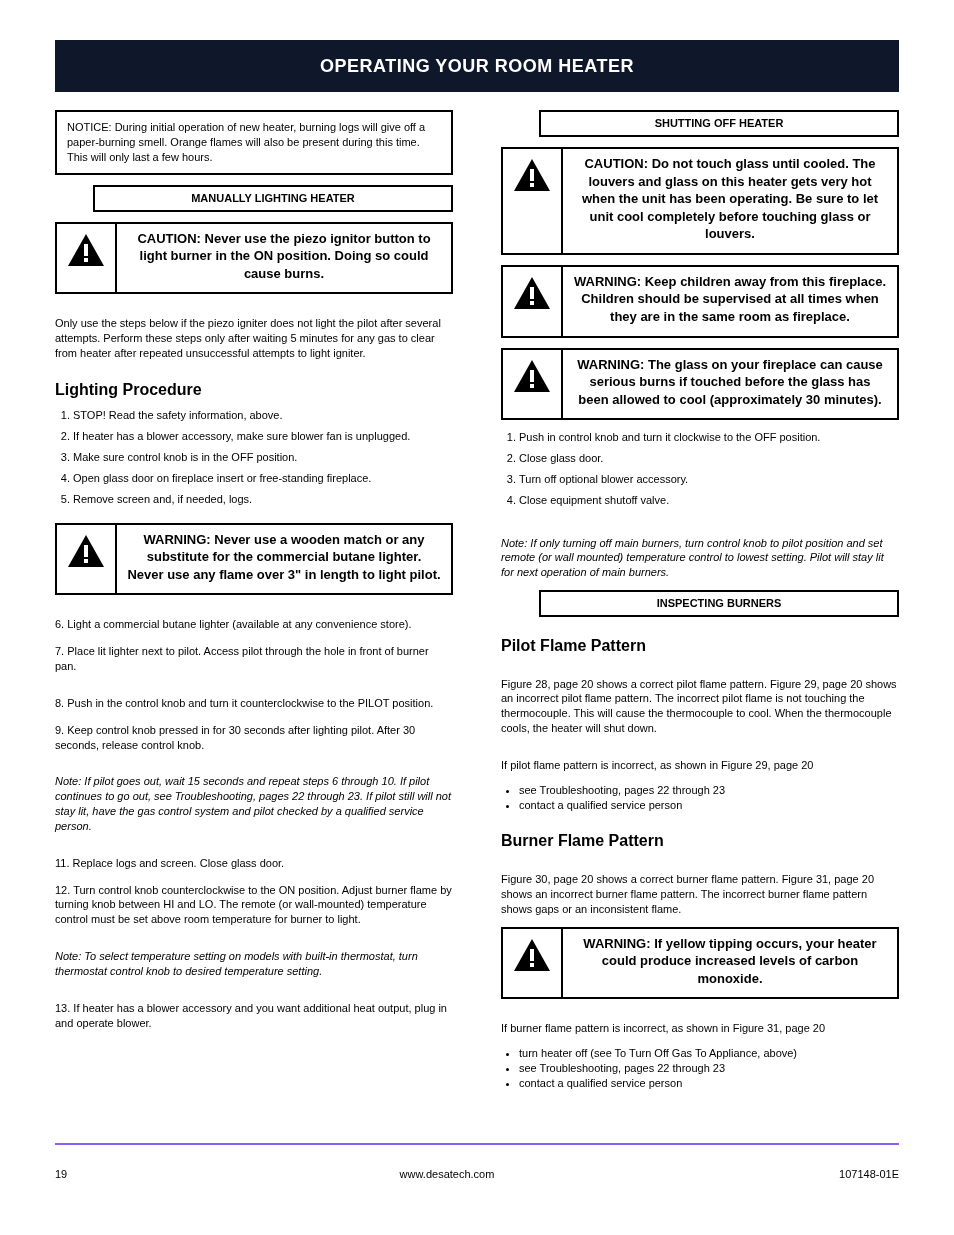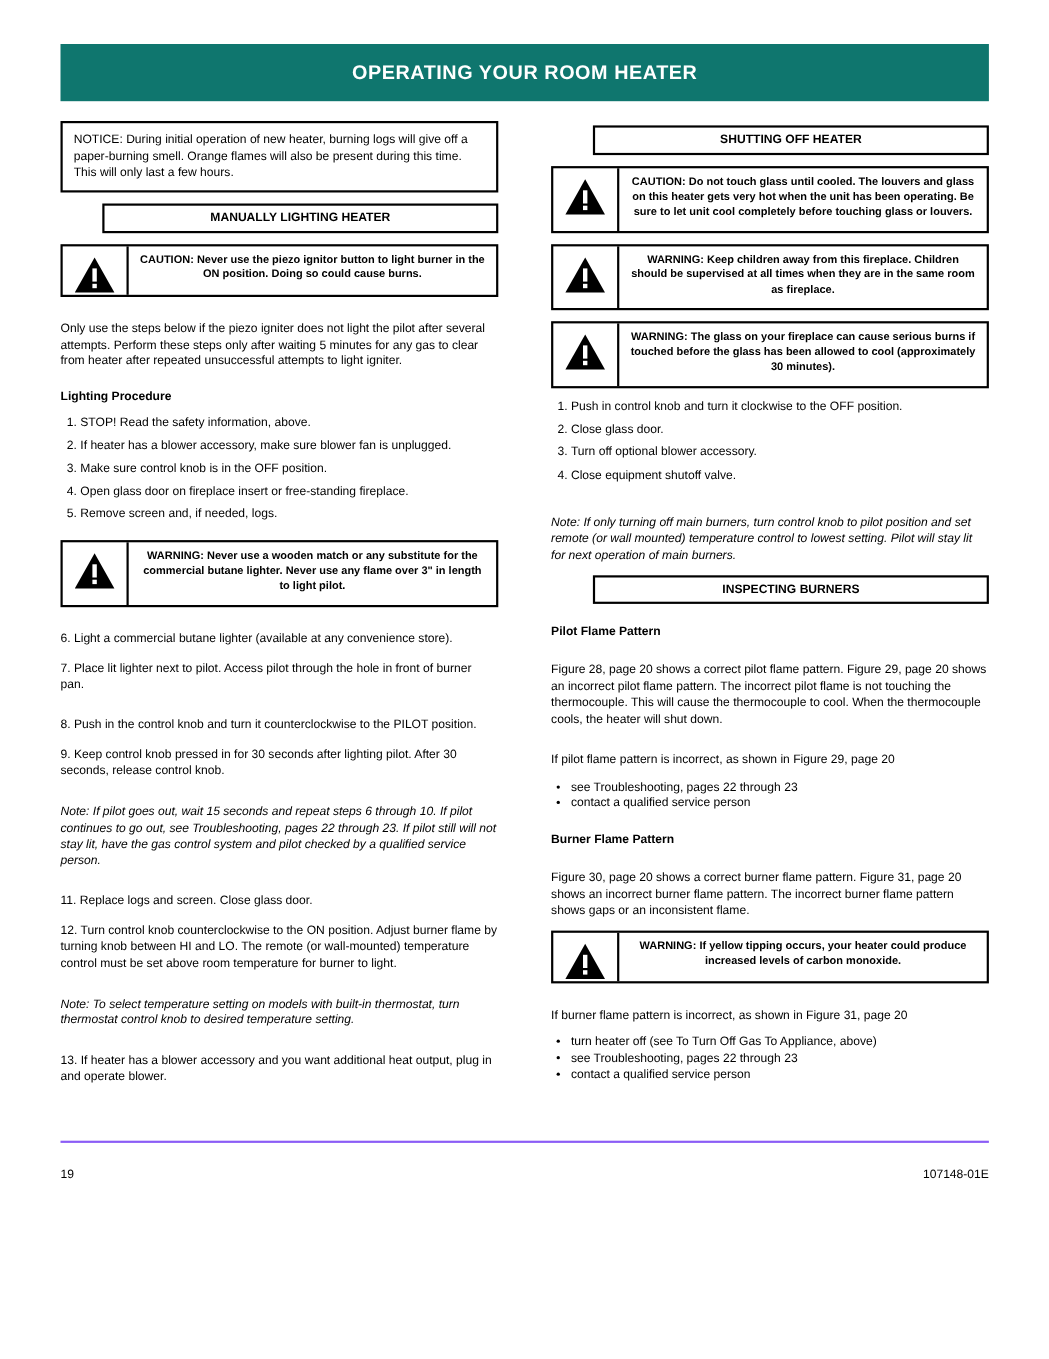--- a/index.html
+++ b/index.html
@@ -7,38 +7,37 @@
     font-family: Arial, Helvetica, sans-serif;
     font-size: 11px;
     line-height: 1.35;
     color: #000;
     background: #fff;
     width: 954px;
     margin: 0 auto;
     padding: 40px 55px 30px 55px;
   }
   .banner {
-    background: #0f766e;
+    background: #0f172a;
     color: #fff;
     text-align: center;
     padding: 14px 8px;
     font-size: 18px;
     font-weight: bold;
     letter-spacing: 0.5px;
     margin-bottom: 18px;
   }
   .columns {
     display: flex;
     gap: 48px;
   }
   .col {
     width: 50%;
     display: flex;
     flex-direction: column;
-    justify-content: flex-end;
   }
   .box {
     border: 2px solid #000;
     padding: 8px 10px;
     margin-bottom: 10px;
   }
   .centered-line {
     text-align: center;
     font-weight: bold;
     padding: 4px 18px;
@@ -59,25 +58,25 @@
     padding-top: 8px;
   }
   .warn-cell svg { width: 40px; height: 36px; }
   .warn-main {
     flex: 1;
     padding: 6px 10px 8px 10px;
   }
   .warn-head {
     text-align: center;
     font-weight: bold;
-    font-size: 10px;
+    font-size: 13px;
     margin-bottom: 2px;
   }
   p.para { margin-bottom: 10px; margin-top: 12px; }
-  p.section-title { font-weight: bold; margin-top: 8px; margin-bottom: 8px; font-size: 11px; }
+  p.section-title { font-weight: bold; margin-top: 8px; margin-bottom: 8px; font-size: 16px; }
   ol { padding-left: 18px; margin-bottom: 10px; }
   ol li { margin-bottom: 6px; }
   b { font-weight: bold; }
   .footer {
     border-top: 2px solid #8b5cf6;
     margin-top: 40px;
     padding-top: 22px;
     display: flex;
     justify-content: space-between;
     font-size: 11px;
@@ -248,14 +247,15 @@
       <li>turn heater off (see To Turn Off Gas To Appliance, above)</li>
       <li>see Troubleshooting, pages 22 through 23</li>
       <li>contact a qualified service person</li>
     </ul>
 
   </div>
 </div>
 
 <div class="footer">
   <div class="pg">19</div>
+  <div class="mid">www.desatech.com</div>
   <div class="right">107148-01E</div>
 </div>
 
 </body></html>

